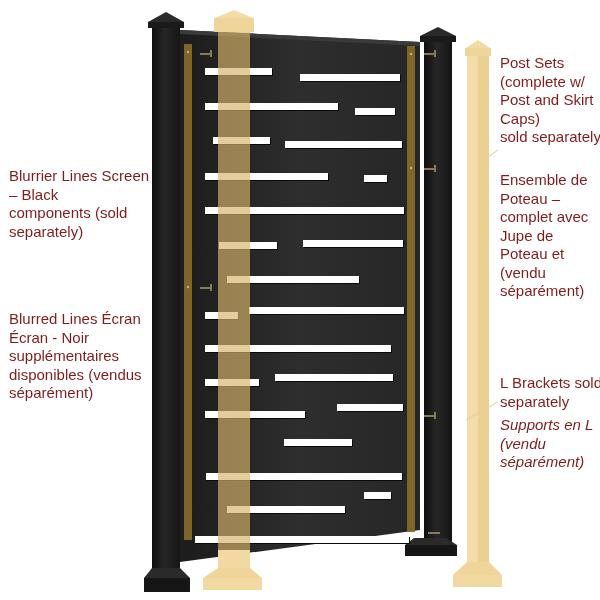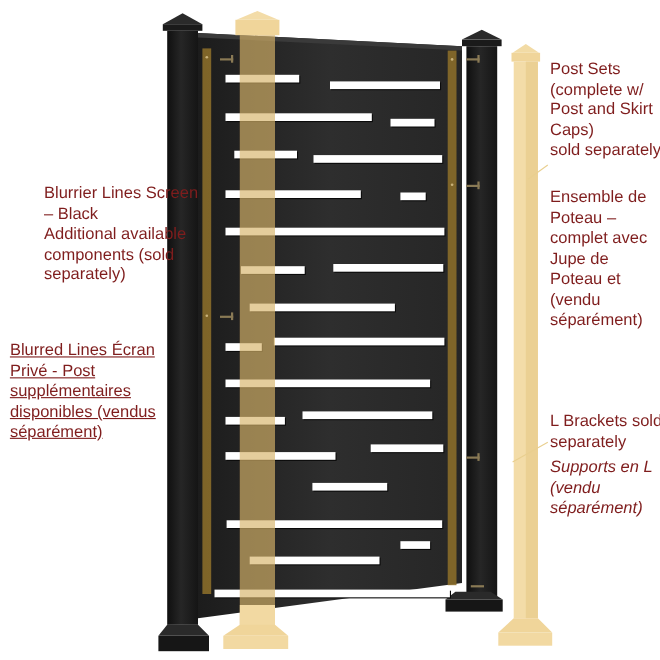--- a/index.html
+++ b/index.html
@@ -132,31 +132,30 @@
     <polygon points="215,18 234,10 253,18" fill="#f3dca8"></polygon>
     <rect x="214" y="18" width="40" height="14" fill="#f0d59a"></rect>
     <rect x="218" y="32" width="32" height="536" fill="#c9a14a" opacity="0.55"></rect>
     <rect x="218" y="32" width="32" height="536" fill="#f0d59a" opacity="0.25"></rect>
     <rect x="218" y="550" width="32" height="20" fill="#f2d9a2"></rect>
     <polygon points="203,578 218,568 250,568 262,578" fill="#f0d59a"></polygon>
     <rect x="203" y="578" width="59" height="12" fill="#f2d9a2"></rect>
   </g>
 </svg>
 
-<div class="label" style="left:9px; top:167px;margin-left:31px;">
+<div class="label" style="left:9px; top:167px;">
   <div>Blurrier Lines Screen</div>
   <div>– Black</div>
-  <div>Additional available</div>
   <div>components (sold</div>
   <div>separately)</div>
 </div>
 
-<div class="label" style="left:9px; top:310px;text-decoration:underline;">
+<div class="label" style="left:9px; top:310px;">
   <div>Blurred Lines Écran</div>
-  <div>Privé - Post</div>
+  <div>Écran - Noir</div>
   <div>supplémentaires</div>
   <div>disponibles (vendus</div>
   <div>séparément)</div>
 </div>
 
 <div class="label" style="left:500px; top:54px;">
   <div>Post Sets</div>
   <div>(complete w/</div>
   <div>Post and Skirt</div>
   <div>Caps)</div>

